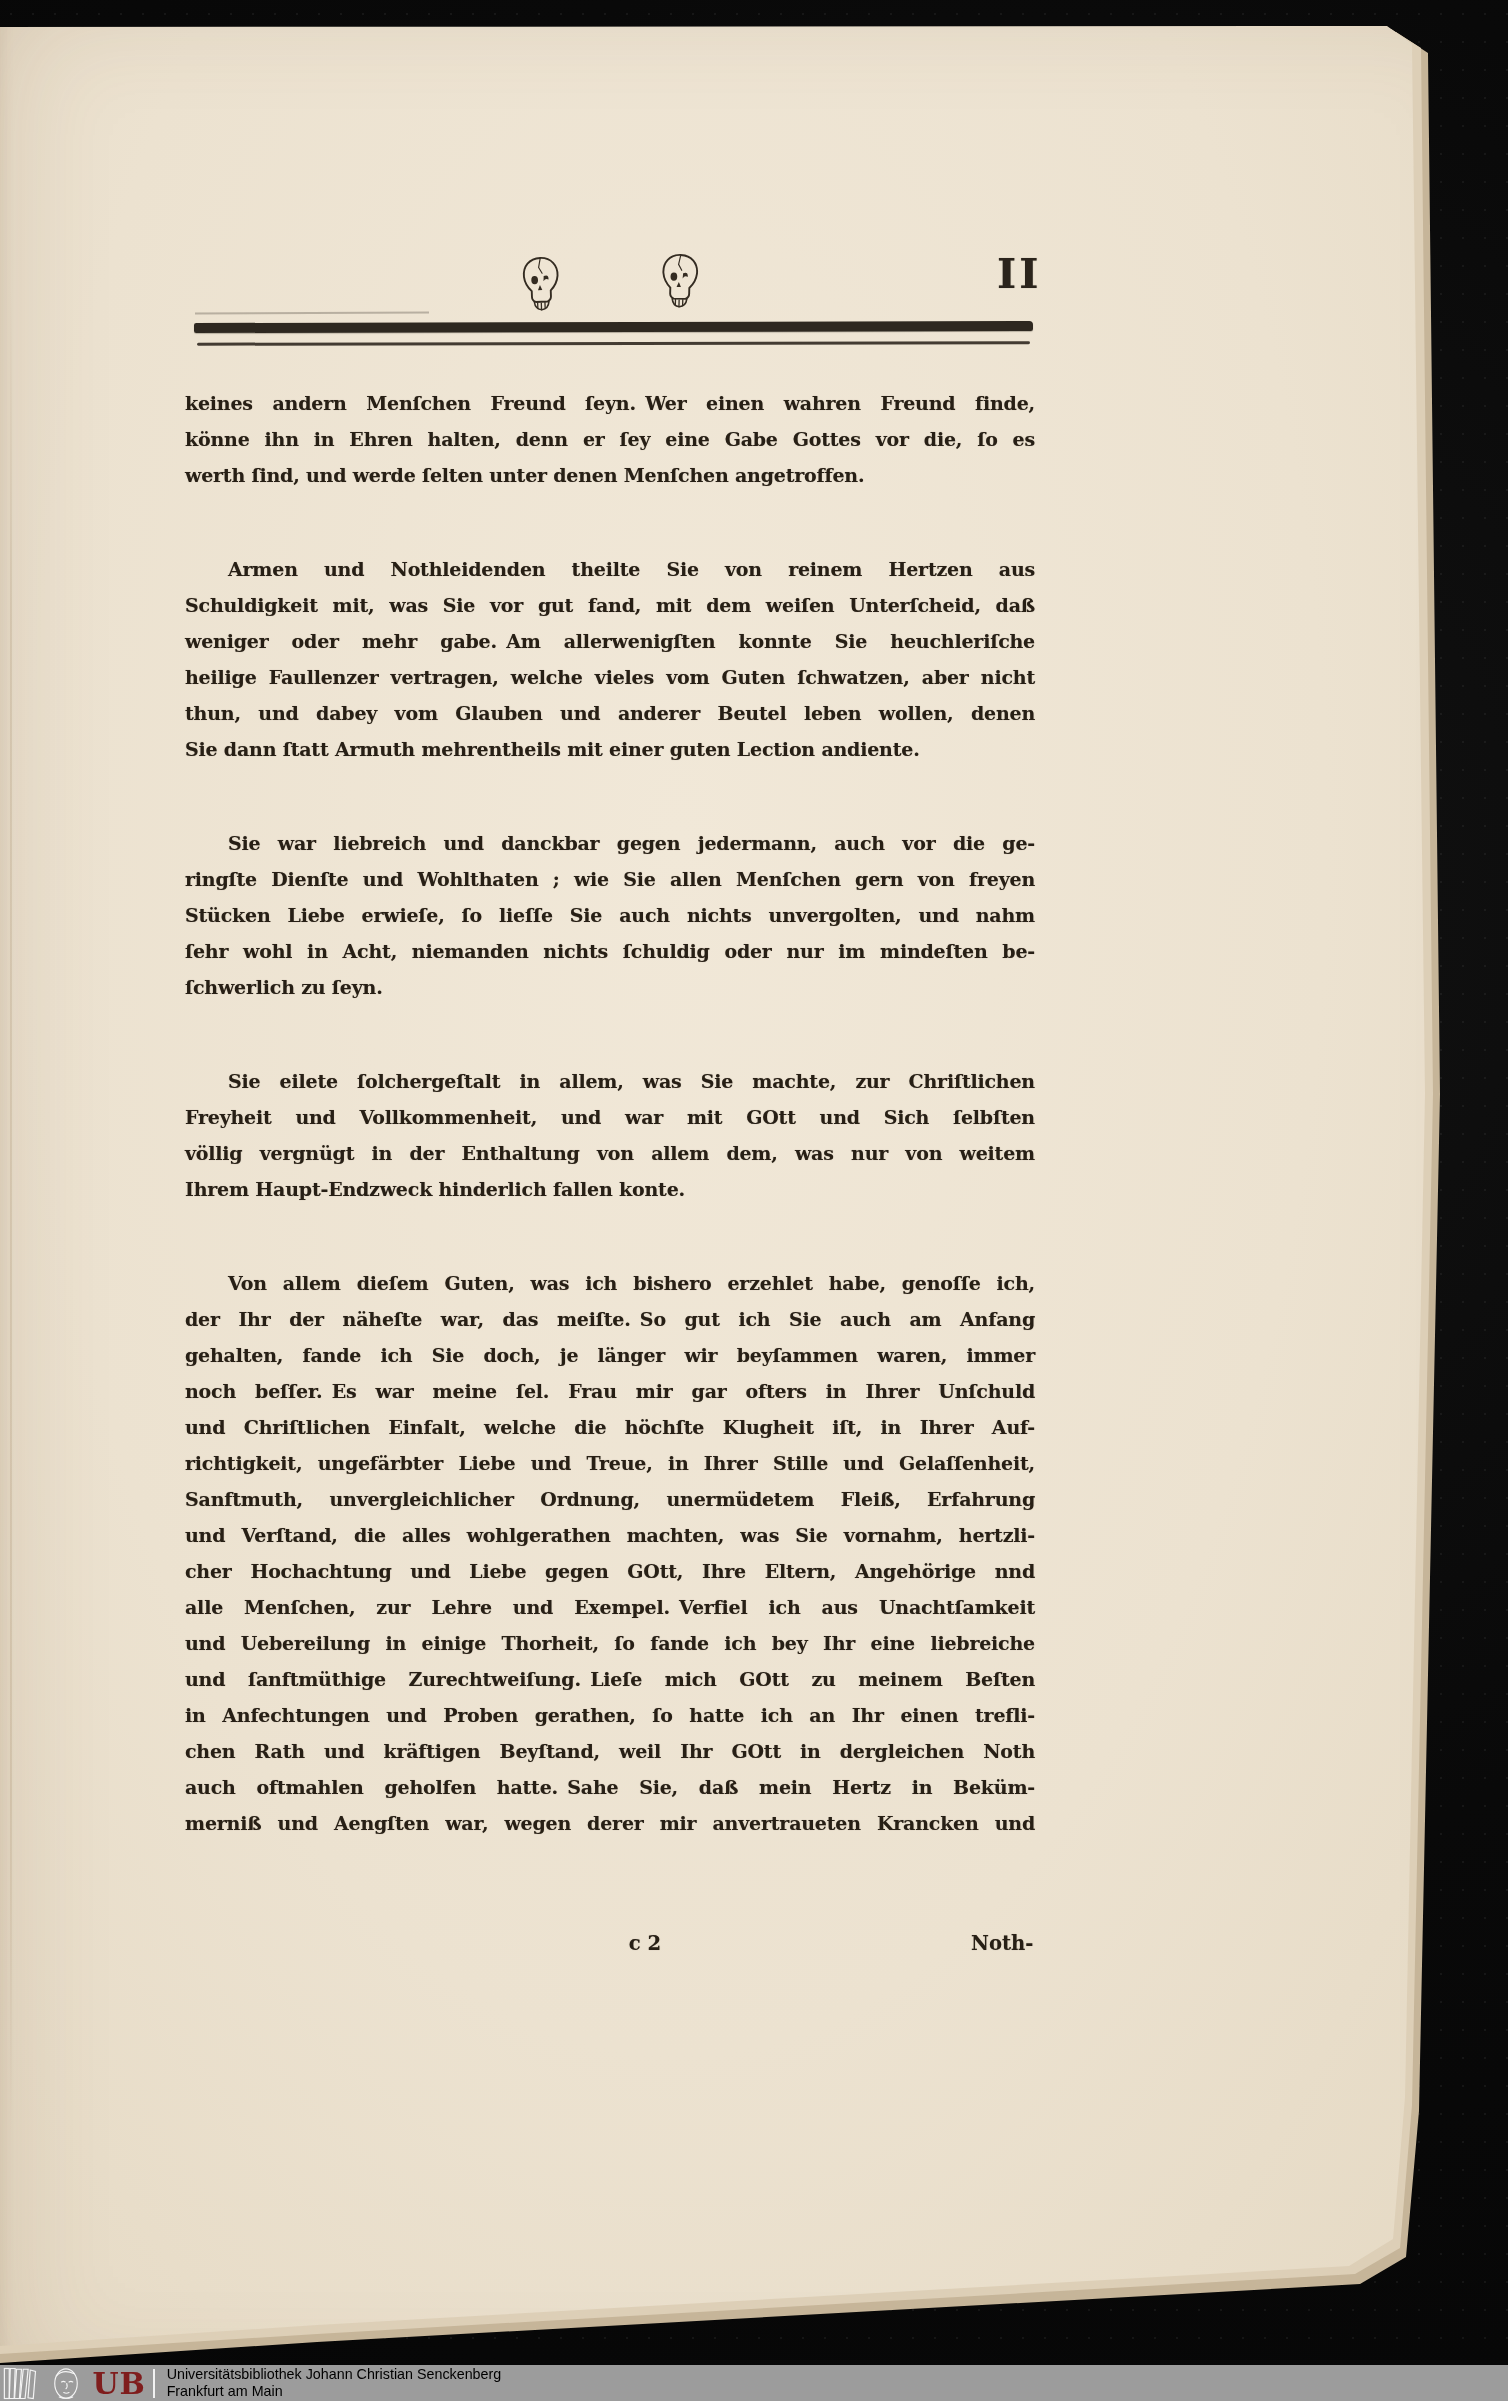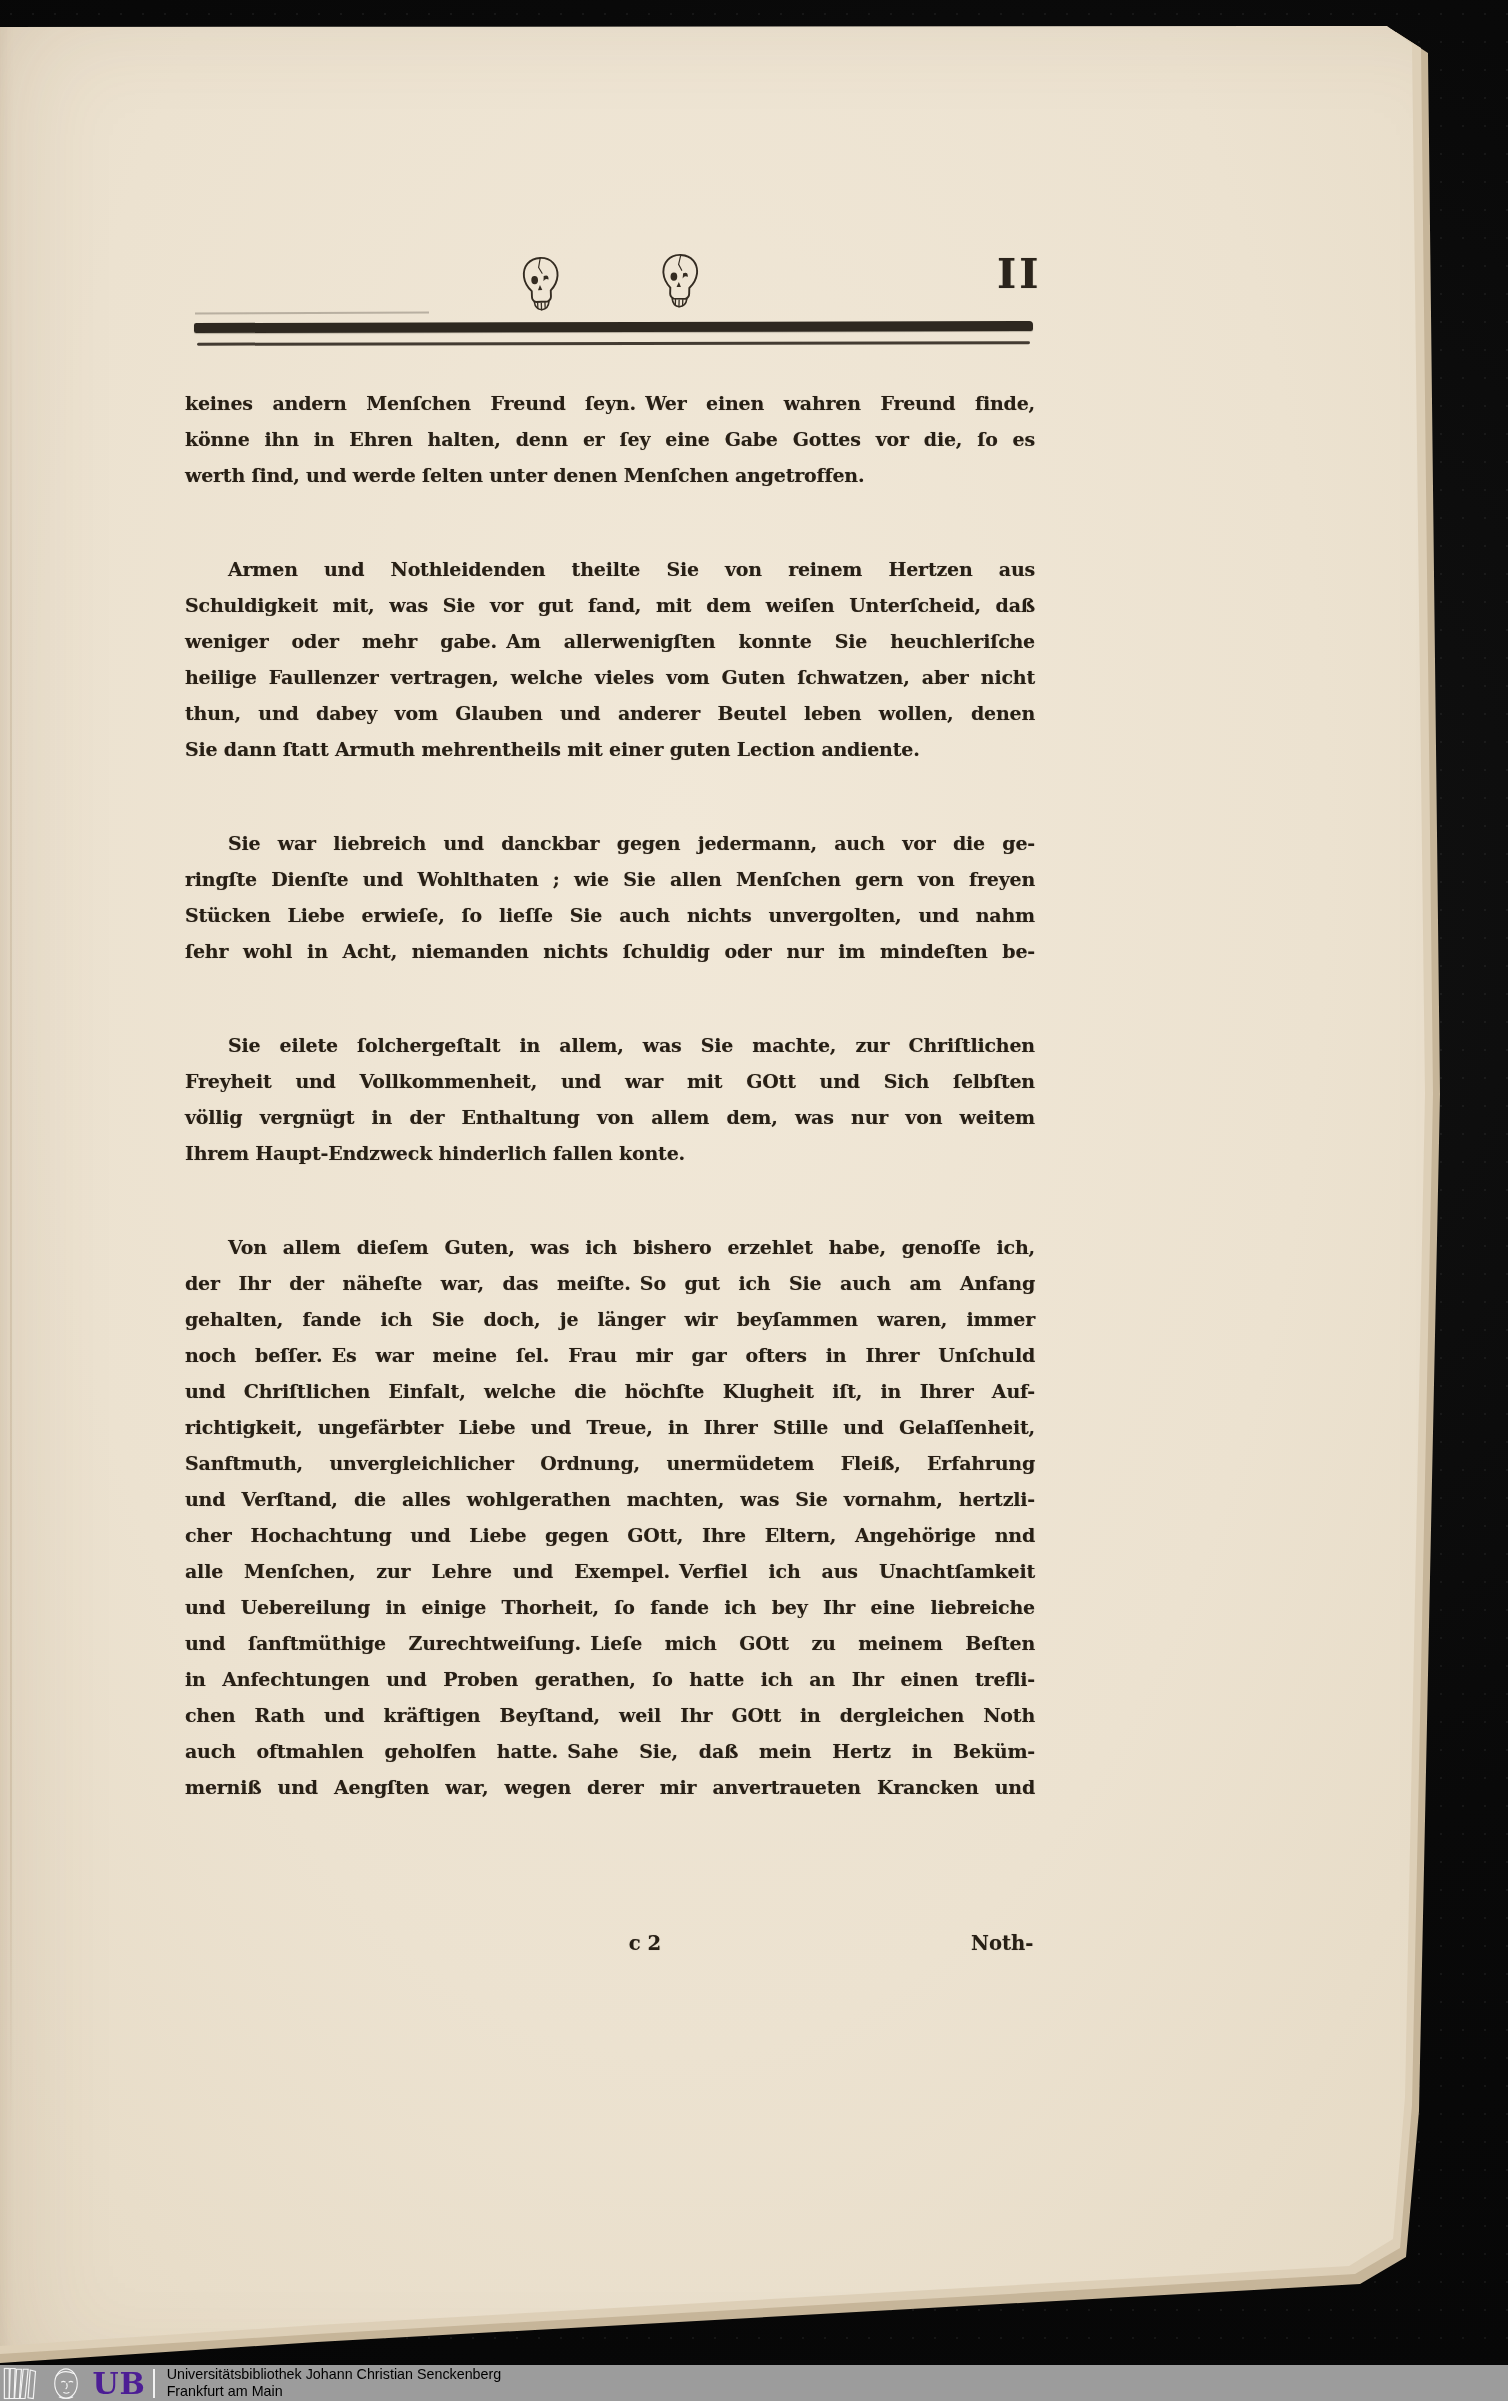--- a/index.html
+++ b/index.html
@@ -65,21 +65,21 @@
   .sig{position:absolute;left:calc(50% + 35px);transform:translateX(-50%);}
   .catch{position:absolute;right:1.5px;}
   
   .footer{
     position:absolute;left:0;bottom:0;z-index:4;width:1509px;height:36px;background:#9c9c9c;
     display:flex;align-items:center;box-sizing:border-box;padding-left:3px;
   }
   .footer svg{flex:0 0 auto;}
   .ub{
     font-family:"DejaVu Serif",serif;font-weight:bold;font-size:30px;line-height:35px;
-    color:#4c1d95;margin-left:4.5px;letter-spacing:0.8px;
+    color:#7f1d1d;margin-left:4.5px;letter-spacing:0.8px;
   }
   .sep{width:1.5px;height:29px;background:#f2f2f2;margin:0 12px 0 7.5px;}
   .libtext{
     font-family:"Liberation Sans",sans-serif;font-size:14.3px;line-height:17px;color:#000000;
   }
 </style>
 </head>
 <body>
 
 <div id="stage">
@@ -131,20 +131,21 @@
           <div class="line">weniger oder mehr gabe. Am allerwenigſten konnte Sie heuchleriſche</div>
           <div class="line">heilige Faullenzer vertragen, welche vieles vom Guten ſchwatzen, aber nicht</div>
           <div class="line">thun, und dabey vom Glauben und anderer Beutel leben wollen, denen</div>
           <div class="line endline">Sie dann ſtatt Armuth mehrentheils mit einer guten Lection andiente.</div>
         </div>
         <div class="para">
           <div class="line first">Sie war liebreich und danckbar gegen jedermann, auch vor die ge-</div>
           <div class="line">ringſte Dienſte und Wohlthaten ; wie Sie allen Menſchen gern von freyen</div>
           <div class="line">Stücken Liebe erwieſe, ſo lieſſe Sie auch nichts unvergolten, und nahm</div>
           <div class="line">ſehr wohl in Acht, niemanden nichts ſchuldig oder nur im mindeſten be-</div>
+          <div class="line endline">ſchwerlich zu ſeyn.</div>
         </div>
         <div class="para">
           <div class="line first">Sie eilete ſolchergeſtalt in allem, was Sie machte, zur Chriſtlichen</div>
           <div class="line">Freyheit und Vollkommenheit, und war mit GOtt und Sich ſelbſten</div>
           <div class="line">völlig vergnügt in der Enthaltung von allem dem, was nur von weitem</div>
           <div class="line endline">Ihrem Haupt-Endzweck hinderlich fallen konte.</div>
         </div>
         <div class="para">
           <div class="line first">Von allem dieſem Guten, was ich bishero erzehlet habe, genoſſe ich,</div>
           <div class="line">der Ihr der näheſte war, das meiſte. So gut ich Sie auch am Anfang</div>

